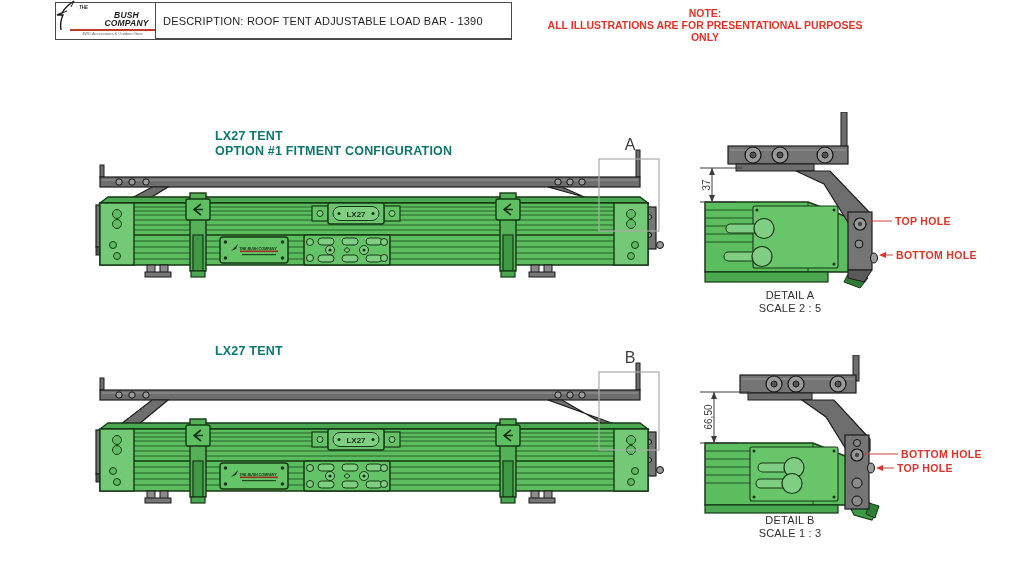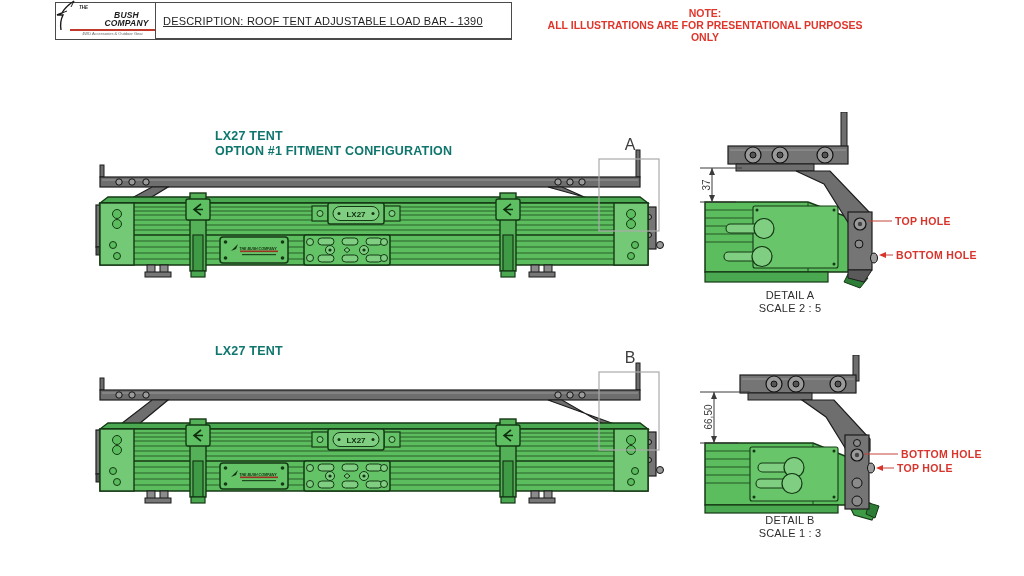--- a/index.html
+++ b/index.html
@@ -11,21 +11,21 @@
   .title-block{left:55px;top:2px;width:457px;height:38px;border:1.5px solid #4a4a4a;
                display:flex;background:#fff;box-sizing:border-box;}
   .logo-cell{width:100px;border-right:1.5px solid #4a4a4a;box-sizing:border-box;
              display:flex;align-items:center;justify-content:center;position:relative;}
   .logo-inner{position:relative;text-align:center;line-height:1;padding-left:14px;}
   .logo-the{font-size:4.5px;font-weight:bold;font-style:italic;color:#1a1a1a;text-align:left;margin-left:9px;}
   .logo-brand{font-size:8.5px;font-weight:bold;font-style:italic;color:#1a1a1a;letter-spacing:.2px;padding-left:28px;}
   .logo-underline{height:2px;background:#c0392b;margin:1px 0 1.5px 0;}
   .logo-tagline{font-size:4px;color:#666;white-space:nowrap;}
   .deer{position:absolute;left:-2px;top:-4px;}
-  .tb-rows{flex:1;display:flex;flex-direction:column;text-decoration:underline;}
+  .tb-rows{flex:1;display:flex;flex-direction:column;}
   .tb-row{flex:1;display:flex;align-items:center;padding-left:7px;font-size:11px;color:#1f1f1f;
           letter-spacing:.2px;}
   .tb-row.first{border-bottom:1.5px solid #4a4a4a;}
 
   
   .note{left:540px;top:7px;width:330px;text-align:center;color:#e0352b;font-weight:bold;
         font-size:10.5px;line-height:12px;}
 
   
   .sec-title{width:302px;font-weight:bold;font-size:12.5px;line-height:15px;

